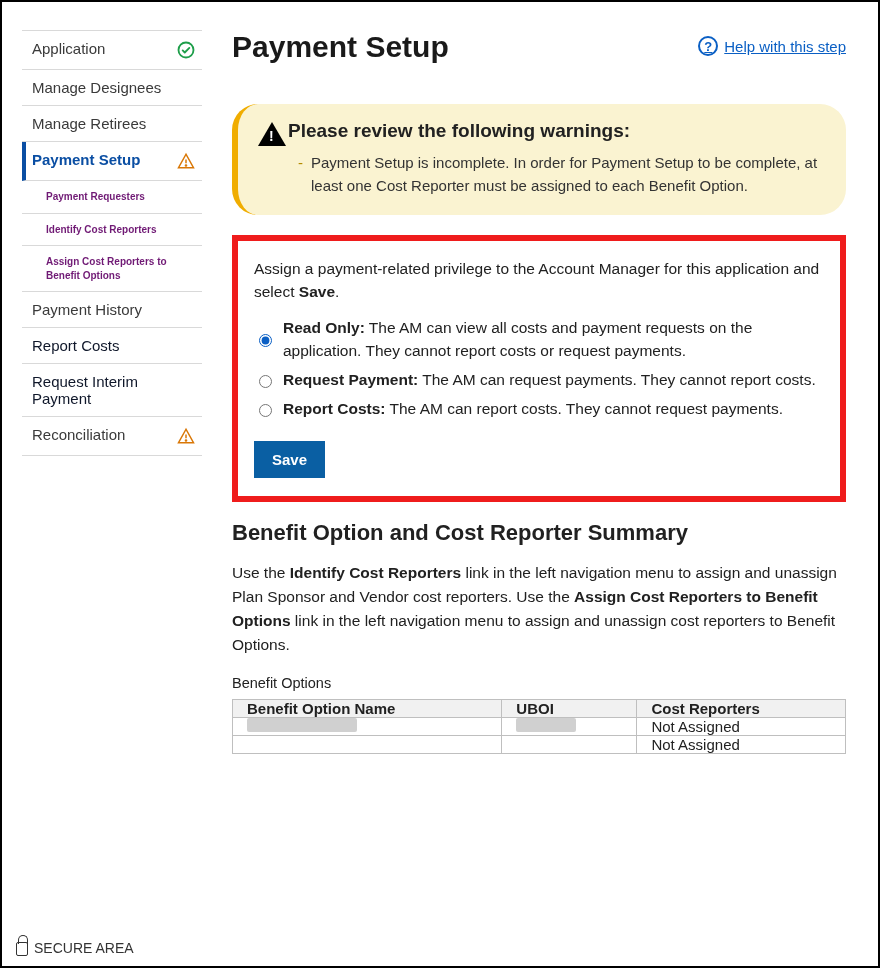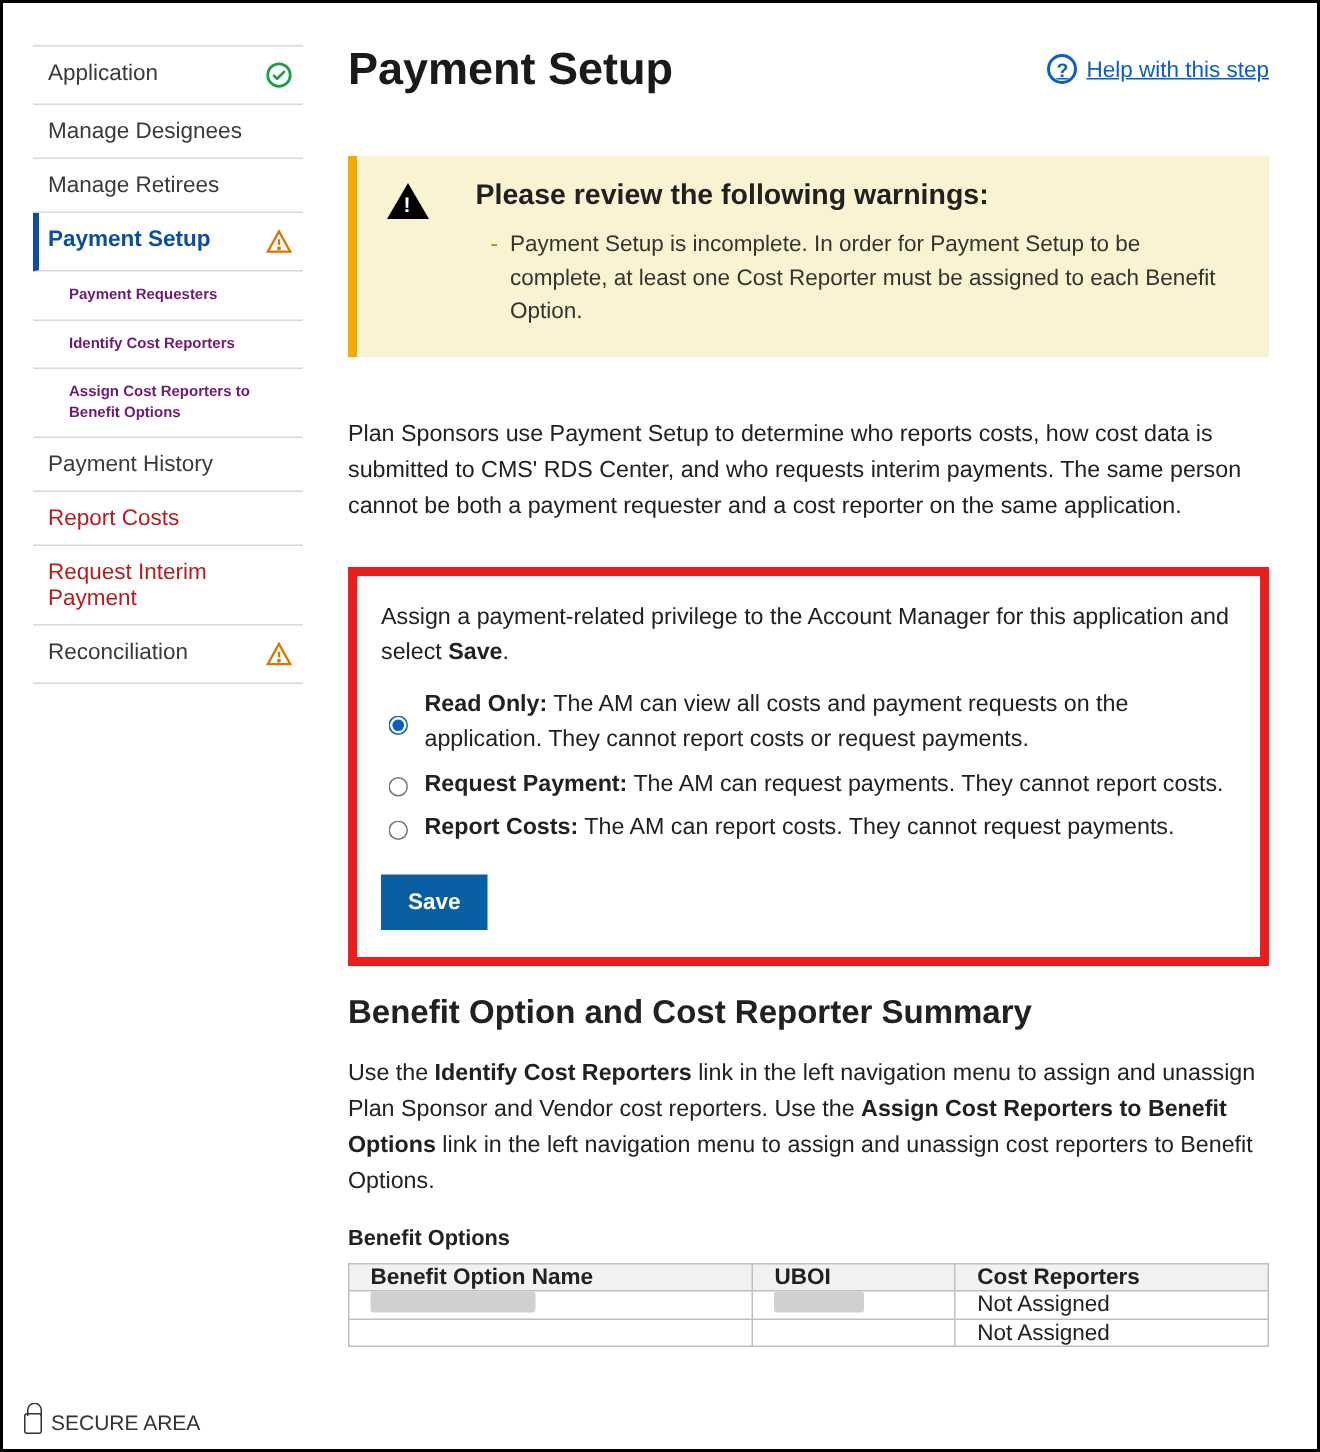--- a/index.html
+++ b/index.html
@@ -38,21 +38,21 @@
     color: #3a3a3a;
     cursor: pointer;
   }
   .side-item.first { border-top: 1px solid #d9d9d9; }
   .side-item.active {
     border-left: 4px solid #0a4ea3;
     padding-left: 6px;
     color: #0a4ea3;
     font-weight: 700;
   }
-  .side-item.disabled { color: #b91c1c; }
+  .side-item.disabled { color: #0f172a; }
   .side-sub {
     padding: 9px 6px 9px 24px;
     border-bottom: 1px solid #d9d9d9;
     font-size: 10px;
     color: #701a75;
     cursor: pointer;
     line-height: 1.35;
     font-weight: bold;
   }
   .side-icon { width: 20px; height: 20px; display: inline-flex; align-items: center; justify-content: center; }
@@ -86,23 +86,24 @@
     border-radius: 50%;
     display: inline-flex; align-items: center; justify-content: center;
     font-weight: 700; font-size: 13px;
     text-decoration: none;
   }
   
   .warning-banner {
     background: #faf3d1;
     border-left: 6px solid #f0ad00;
     padding: 16px 22px 18px 20px;
-    margin-bottom: 40px;
-    display: flex;
-    gap: 31px;
+    margin-bottom: 20px;
+    display: flex;
+    gap: 2px;
+    border-radius: 26px;
   }
   .warn-tri {
     width: 0; height: 0;
     border-left: 14px solid transparent;
     border-right: 14px solid transparent;
     border-bottom: 24px solid #000;
     position: relative;
     margin-top: 2px;
     flex-shrink: 0;
   }
@@ -164,21 +165,21 @@
     cursor: pointer;
     margin-top: 14px;
   }
   .summary-text {
     font-size: 15.5px;
     line-height: 1.55;
     margin-bottom: 18px;
   }
   .summary-text .bold { font-weight: 700; }
   .table-caption {
-    font-weight: 700;
+    font-weight: 400;
     font-size: 14.5px;
     margin-bottom: 8px;
   }
   table.benefit {
     width: 100%;
     border-collapse: collapse;
     font-size: 15px;
   }
   table.benefit th, table.benefit td {
     border: 1px solid #bfbfbf;
@@ -296,21 +297,20 @@
         <div class="warn-tri"></div>
         <div class="warn-body">
           <h3>Please review the following warnings:</h3>
           <div class="bullet">
             <span class="dash">-</span>
             <span>Payment Setup is incomplete. In order for Payment Setup to be complete, at least one Cost Reporter must be assigned to each Benefit Option.</span>
           </div>
         </div>
       </div>
 
-      <p class="intro">Plan Sponsors use Payment Setup to determine who reports costs, how cost data is submitted to CMS' RDS Center, and who requests interim payments. The same person cannot be both a payment requester and a cost reporter on the same application.</p>
 
 
       <div class="highlight-box">
         <p style="margin:0 0 12px 0; font-size:15.5px; line-height:1.5;">
           <span>Assign a payment-related privilege to the Account Manager for this application and select </span><b>Save</b><span>.</span>
         </p>
 
         <label class="option-row">
           <input type="radio" name="am-priv" checked="" style="">
           <span><span class="lbl">Read Only:</span><span> The AM can view all costs and payment requests on the application. They cannot report costs or request payments.</span></span>

